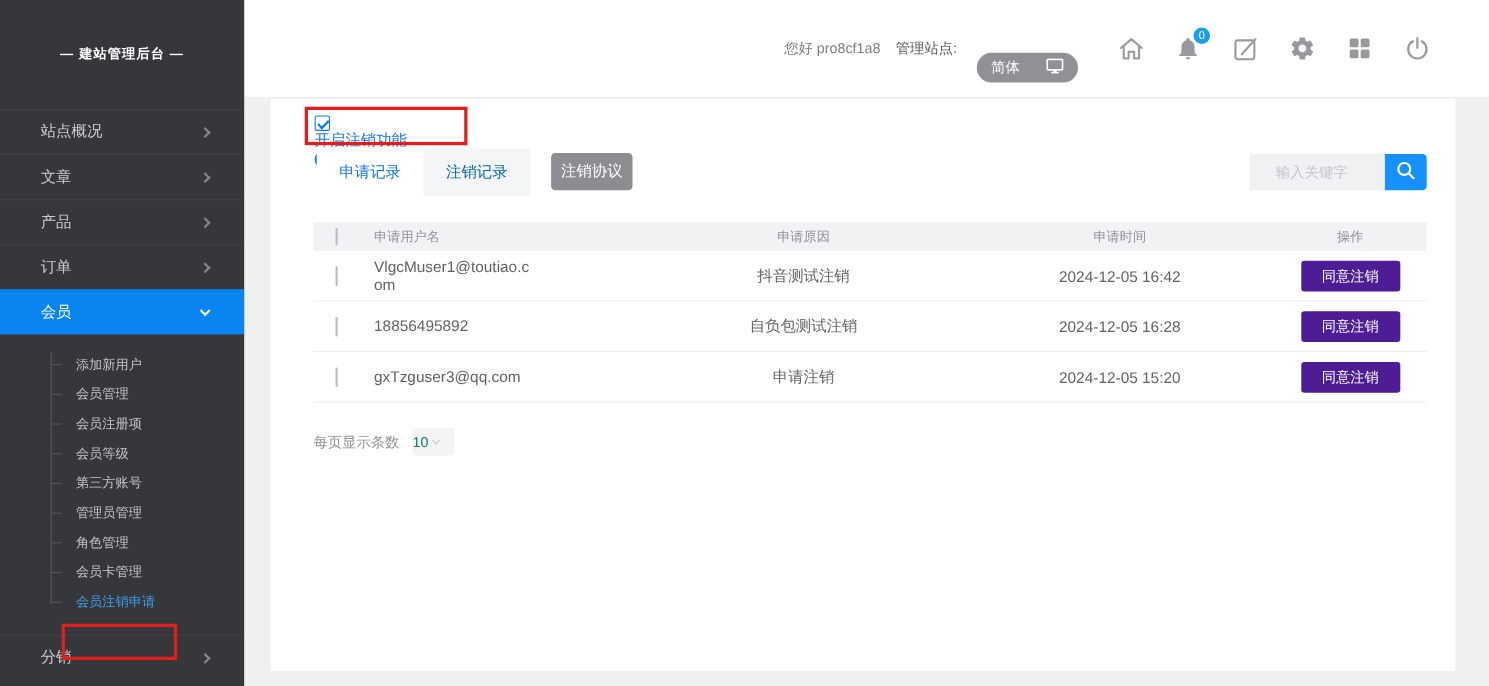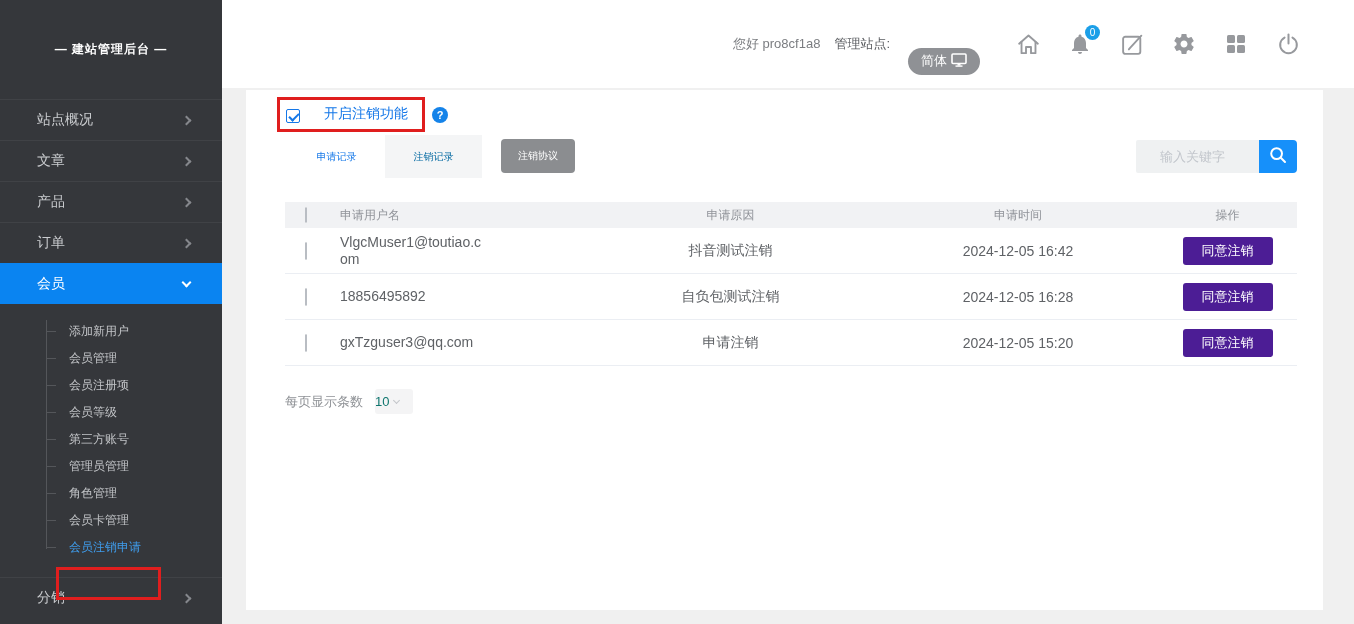--- a/index.html
+++ b/index.html
@@ -17,37 +17,37 @@
   .tree-line { position:absolute; left:46px; top:16px; bottom:28px; width:1px; background:#54565a; }
   .sub-item { position:relative; height:27px; line-height:27px; padding-left:69px; font-size:12px; color:#c3c5c8; cursor:pointer; white-space:nowrap; }
   .sub-item::before { content:""; position:absolute; left:46px; top:13px; width:10px; height:1px; background:#54565a; }
   .sub-item.active { color:#3f9ded; }
   .nav-item.clipped { border-top:1px solid #404246; }
 
   
   .topbar { position:absolute; left:222px; top:0; width:1132px; height:88px; background:#fff; display:flex; align-items:center; justify-content:flex-end; padding-right:40px; }
   .greet { color:#7b7d81; font-size:13px; margin-right:14px; }
   .site-label { color:#5a5c60; font-size:13px; margin-right:18px; }
-  .lang-pill { height:27px; padding:0 13px; border-radius:14px; background:#8f9195; color:#fff; font-size:13px; display:flex; align-items:center; gap:4px; border:none; cursor:pointer; margin-right:22px;margin-top:34px; }
+  .lang-pill { height:27px; padding:0 13px; border-radius:14px; background:#8f9195; color:#fff; font-size:13px; display:flex; align-items:center; gap:24px; border:none; cursor:pointer; margin-right:22px;margin-top:34px; }
   .icon-btn { width:26px; height:26px; margin:0 13px; display:flex; align-items:center; justify-content:center; position:relative; cursor:pointer; background:none; border:none; }
   .icon-btn svg { display:block; }
   .badge { position:absolute; top:-6px; right:-7px; min-width:15px; height:15px; border-radius:8px; background:#1b9fe8; color:#fff; font-size:10px; line-height:15px; text-align:center; padding:0 3px; }
 
   
   .panel { position:absolute; left:246px; top:90px; width:1077px; height:520px; background:#fff; z-index:1; }
 
-  .toggle-row { position:absolute; left:40px; top:15px; display:flex; align-items:flex-end; gap:24px; cursor:pointer; }
+  .toggle-row { position:absolute; left:40px; top:15px; display:flex; align-items:flex-start; gap:0; cursor:pointer;flex-direction:column; }
   .checkbox { width:14px; height:14px; background:#fff; border:1px solid #1477e8; border-radius:2px; position:relative; cursor:pointer; }
   .checkbox.checked::after { content:""; position:absolute; left:2px; top:3px; width:8px; height:4px; border-left:2px solid #1477e8; border-bottom:2px solid #1477e8; transform:rotate(-45deg); }
   .toggle-label { color:#1477e8; font-size:14px; }
   .help-icon { width:16px; height:16px; border-radius:50%; background:#1583e9; color:#fff; font-size:11px; font-weight:bold; display:flex; align-items:center; justify-content:center; cursor:pointer; }
   .help-icon::after { content:"?"; }
 
   .tabs { position:absolute; left:42px; top:45px; display:flex; align-items:flex-start; }
-  .tab { width:97px; height:43px; display:flex; align-items:center; justify-content:center; font-size:10px; cursor:pointer; }
+  .tab { width:97px; height:43px; display:flex; align-items:center; justify-content:center; font-size:14px; cursor:pointer; }
   .tab.active { background:#fff; color:#1477e8; }
   .tab.idle { background:#f4f5f6; color:#0369a1; }
   .tab-spacer { width:19px; }
   .tab.dark { width:74px; height:34px; margin-top:4px; background:#8b8d90; color:#fff; border-radius:4px; }
 
   .search { position:absolute; right:26px; top:50px; display:flex; }
   .search input { width:123px; height:33px; background:#eff1f2; border:none; outline:none; border-radius:2px 0 0 2px; padding:0 24px; font-size:13px; color:#606266; font-family:inherit; }
   .search input::placeholder { color:#c2c6cc; }
   .search-btn { width:38px; height:33px; background:#1690fa; border:none; border-radius:0 4px 4px 0; display:flex; align-items:center; justify-content:center; cursor:pointer; }
 

